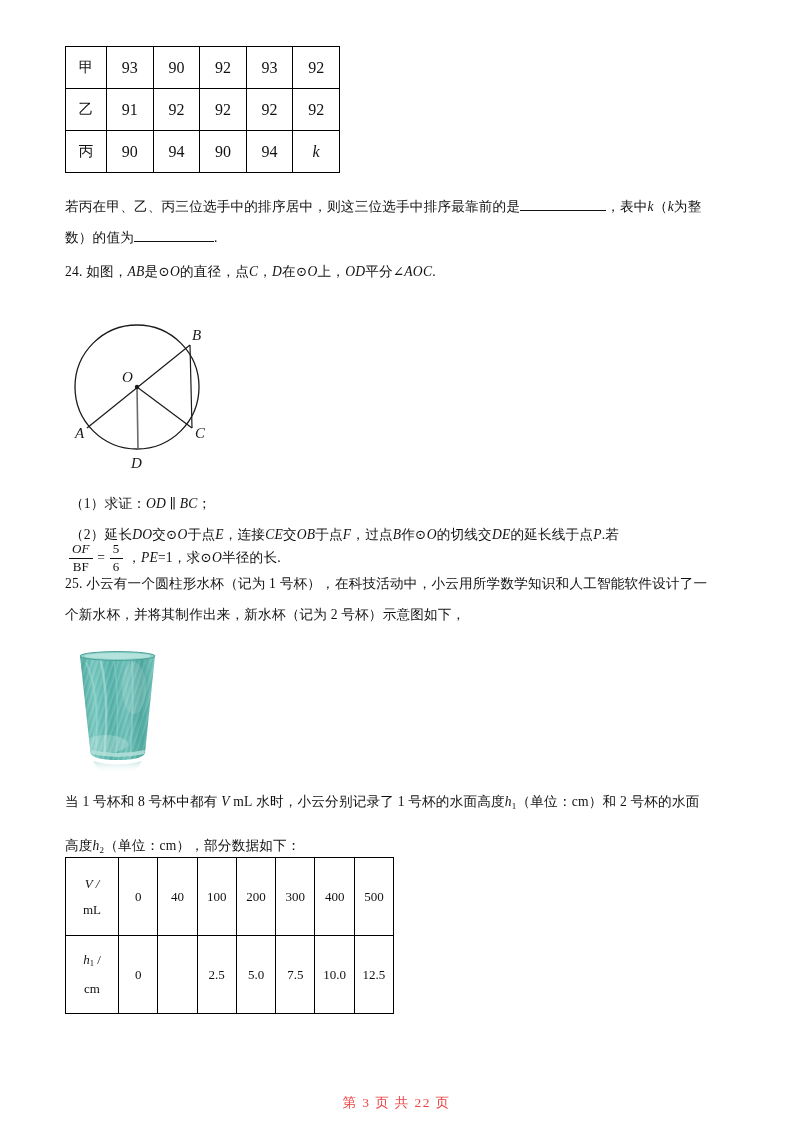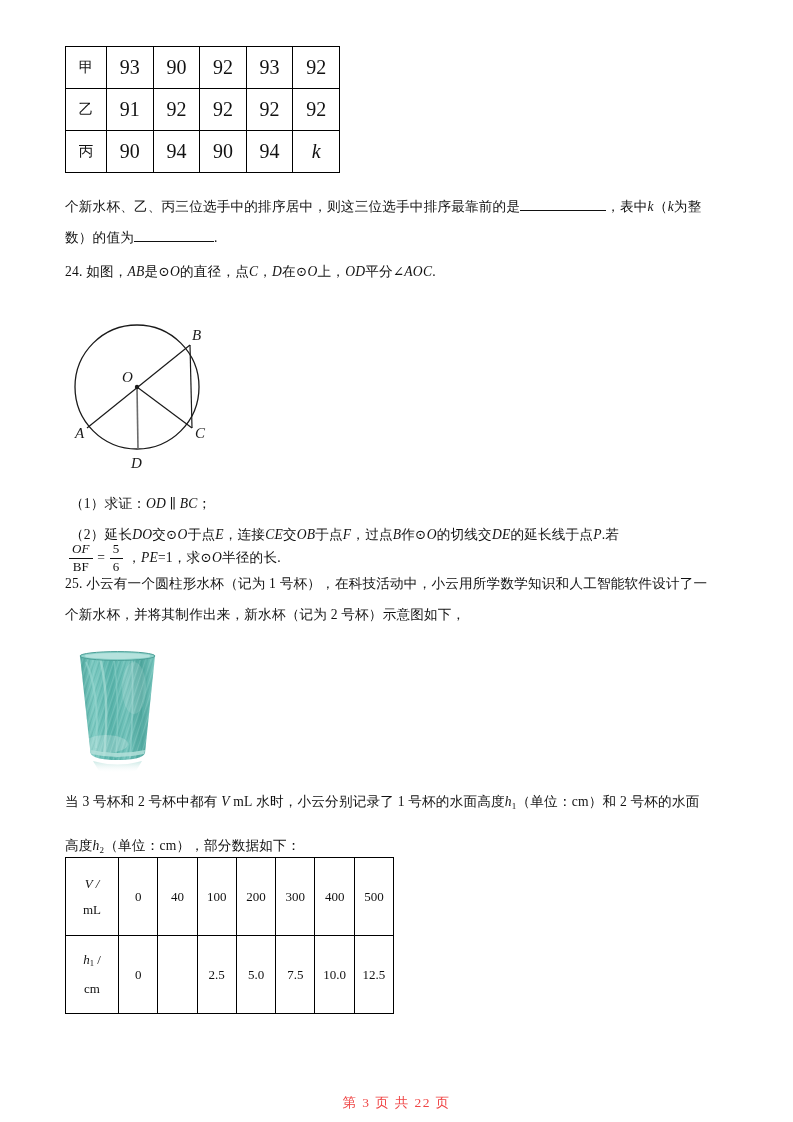--- a/index.html
+++ b/index.html
@@ -26,21 +26,21 @@
   .grid-table {
     position: absolute;
     border-collapse: collapse;
     table-layout: fixed;
   }
   .grid-table td {
     border: 1px solid #000;
     text-align: center;
     vertical-align: middle;
     font-family: "Liberation Serif", "DejaVu Serif", serif;
-    font-size: 20px;
+    font-size: 16px;
     color: #111;
   }
 
   
   #scores-table {
     left: 65px;
     top: 46px;
     width: 256px;
   }
   #scores-table td {
@@ -235,21 +235,21 @@
         <td class="val-col">90</td>
         <td class="val-col">94</td>
         <td class="val-col">90</td>
         <td class="val-col">94</td>
         <td class="val-col italic-k">k</td>
       </tr>
     </tbody>
   </table>
 
   <div class="para" id="q23-fill">
-    <span>个新水杯、乙、丙三位选手中的排序居中，则这三位选手中排序最靠前的是</span><span class="blank w1"></span><span>，表中</span><span class="mi">k</span><span>（</span><span class="mi">k</span><span>为整</span><br>
+    <span>若丙在甲、乙、丙三位选手中的排序居中，则这三位选手中排序最靠前的是</span><span class="blank w1"></span><span>，表中</span><span class="mi">k</span><span>（</span><span class="mi">k</span><span>为整</span><br>
     <span>数）的值为</span><span class="blank w2"></span><span>.</span>
   </div>
 
   <div class="para" id="q24-stem">
     <span>24.</span>
     <span>如图，</span><span class="mi">AB</span><span>是⊙</span><span class="mi">O</span><span>的直径，点</span><span class="mi">C</span><span>，</span><span class="mi">D</span><span>在⊙</span><span class="mi">O</span><span>上，</span><span class="mi">OD</span><span>平分∠</span><span class="mi">AOC</span><span>.</span>
   </div>
 
   <div id="circle-figure">
     <svg width="200" height="172" viewBox="0 0 200 172">
@@ -341,21 +341,21 @@
       <ellipse cx="47.5" cy="8" rx="37.5" ry="4.4" fill="#8ed3cb" stroke="#4a9e96" stroke-width="1"></ellipse>
       <ellipse cx="47.5" cy="8" rx="33" ry="3" fill="#ffffff" opacity="0.35"></ellipse>
 
       <path d="M20.5,102 Q47.5,108 75,102 L74.3,106 Q47.5,112 21.3,106 Z" fill="#b5e0da" opacity="0.85"></path>
 
       <path d="M23,113 Q47.5,120 72,113 L66,123 Q47.5,127 29,123 Z" fill="url(#reflGrad)"></path>
     </svg>
   </div>
 
   <div class="para" id="q25-cont">
-    <span>当 3 号杯和 2 号杯中都有</span>&nbsp;<span class="mi">V</span>&nbsp;<span class="mu">mL</span>&nbsp;<span>水时，小云分别记录了 1 号杯的水面高度</span><span class="mi">h</span><sub class="isub">1</sub><span>（单位：cm）和 2 号杯的水面</span><br>
+    <span>当 1 号杯和 8 号杯中都有</span>&nbsp;<span class="mi">V</span>&nbsp;<span class="mu">mL</span>&nbsp;<span>水时，小云分别记录了 1 号杯的水面高度</span><span class="mi">h</span><sub class="isub">1</sub><span>（单位：cm）和 2 号杯的水面</span><br>
     <span>高度</span><span class="mi">h</span><sub class="isub">2</sub><span>（单位：cm），部分数据如下：</span>
   </div>
 
   <table class="grid-table" id="data-table">
     <tbody>
       <tr>
         <td class="hdr-col">
           <span class="hdr-stack">
             <span class="l1">V /</span>
             <span class="l2">mL</span>

